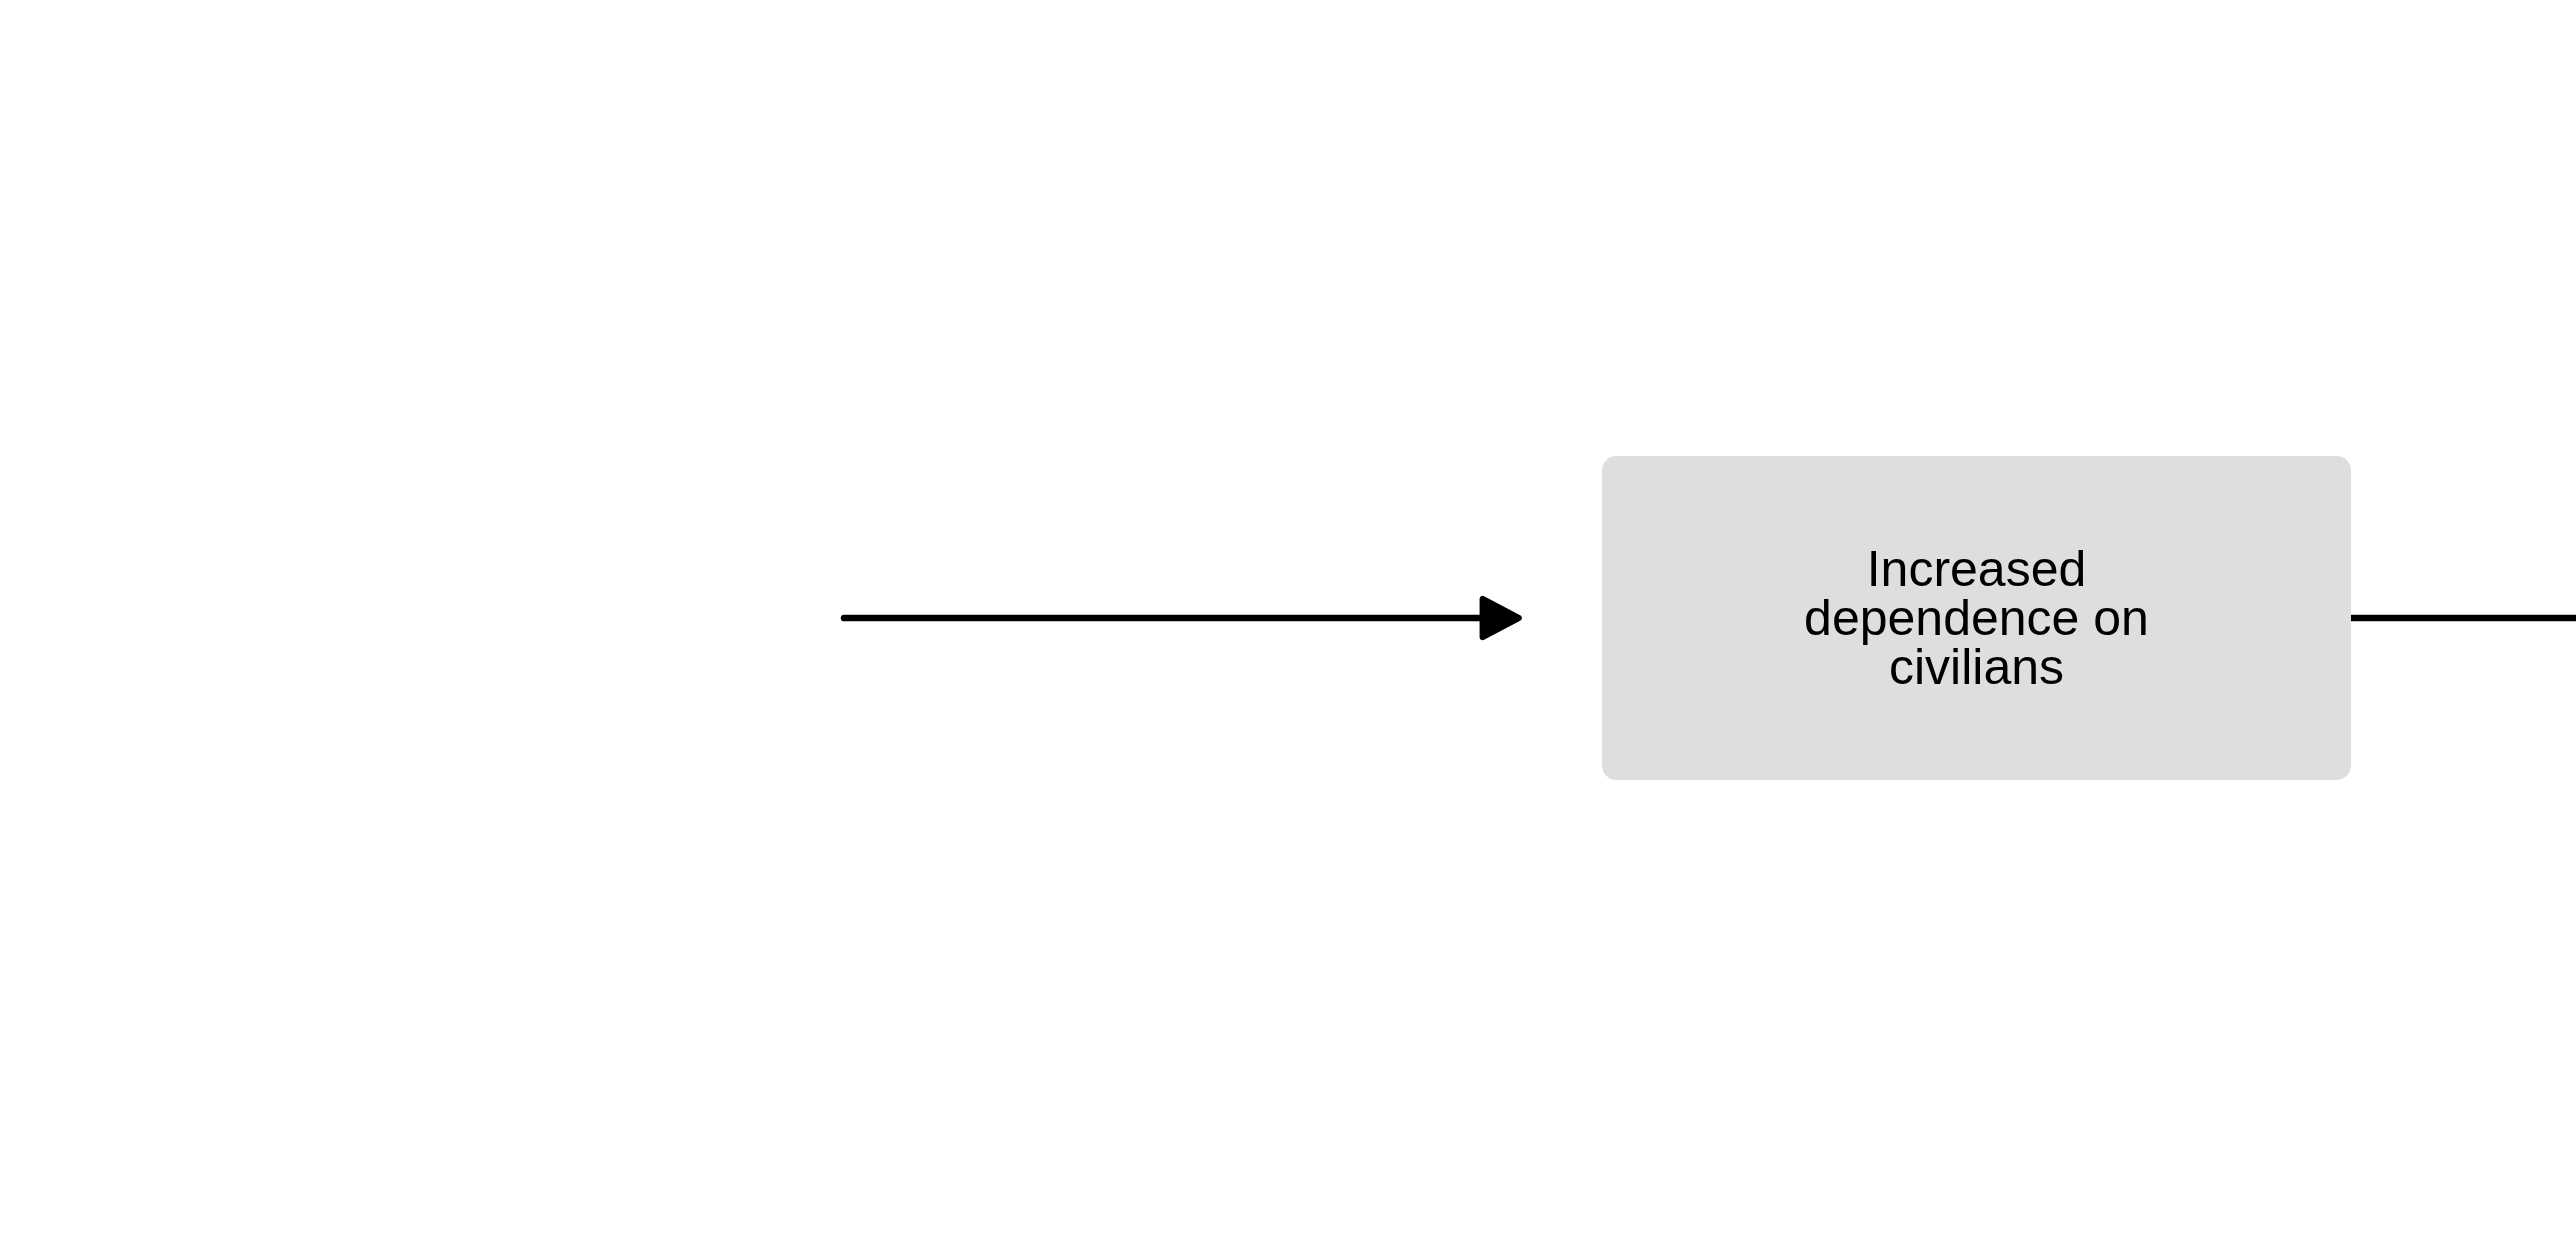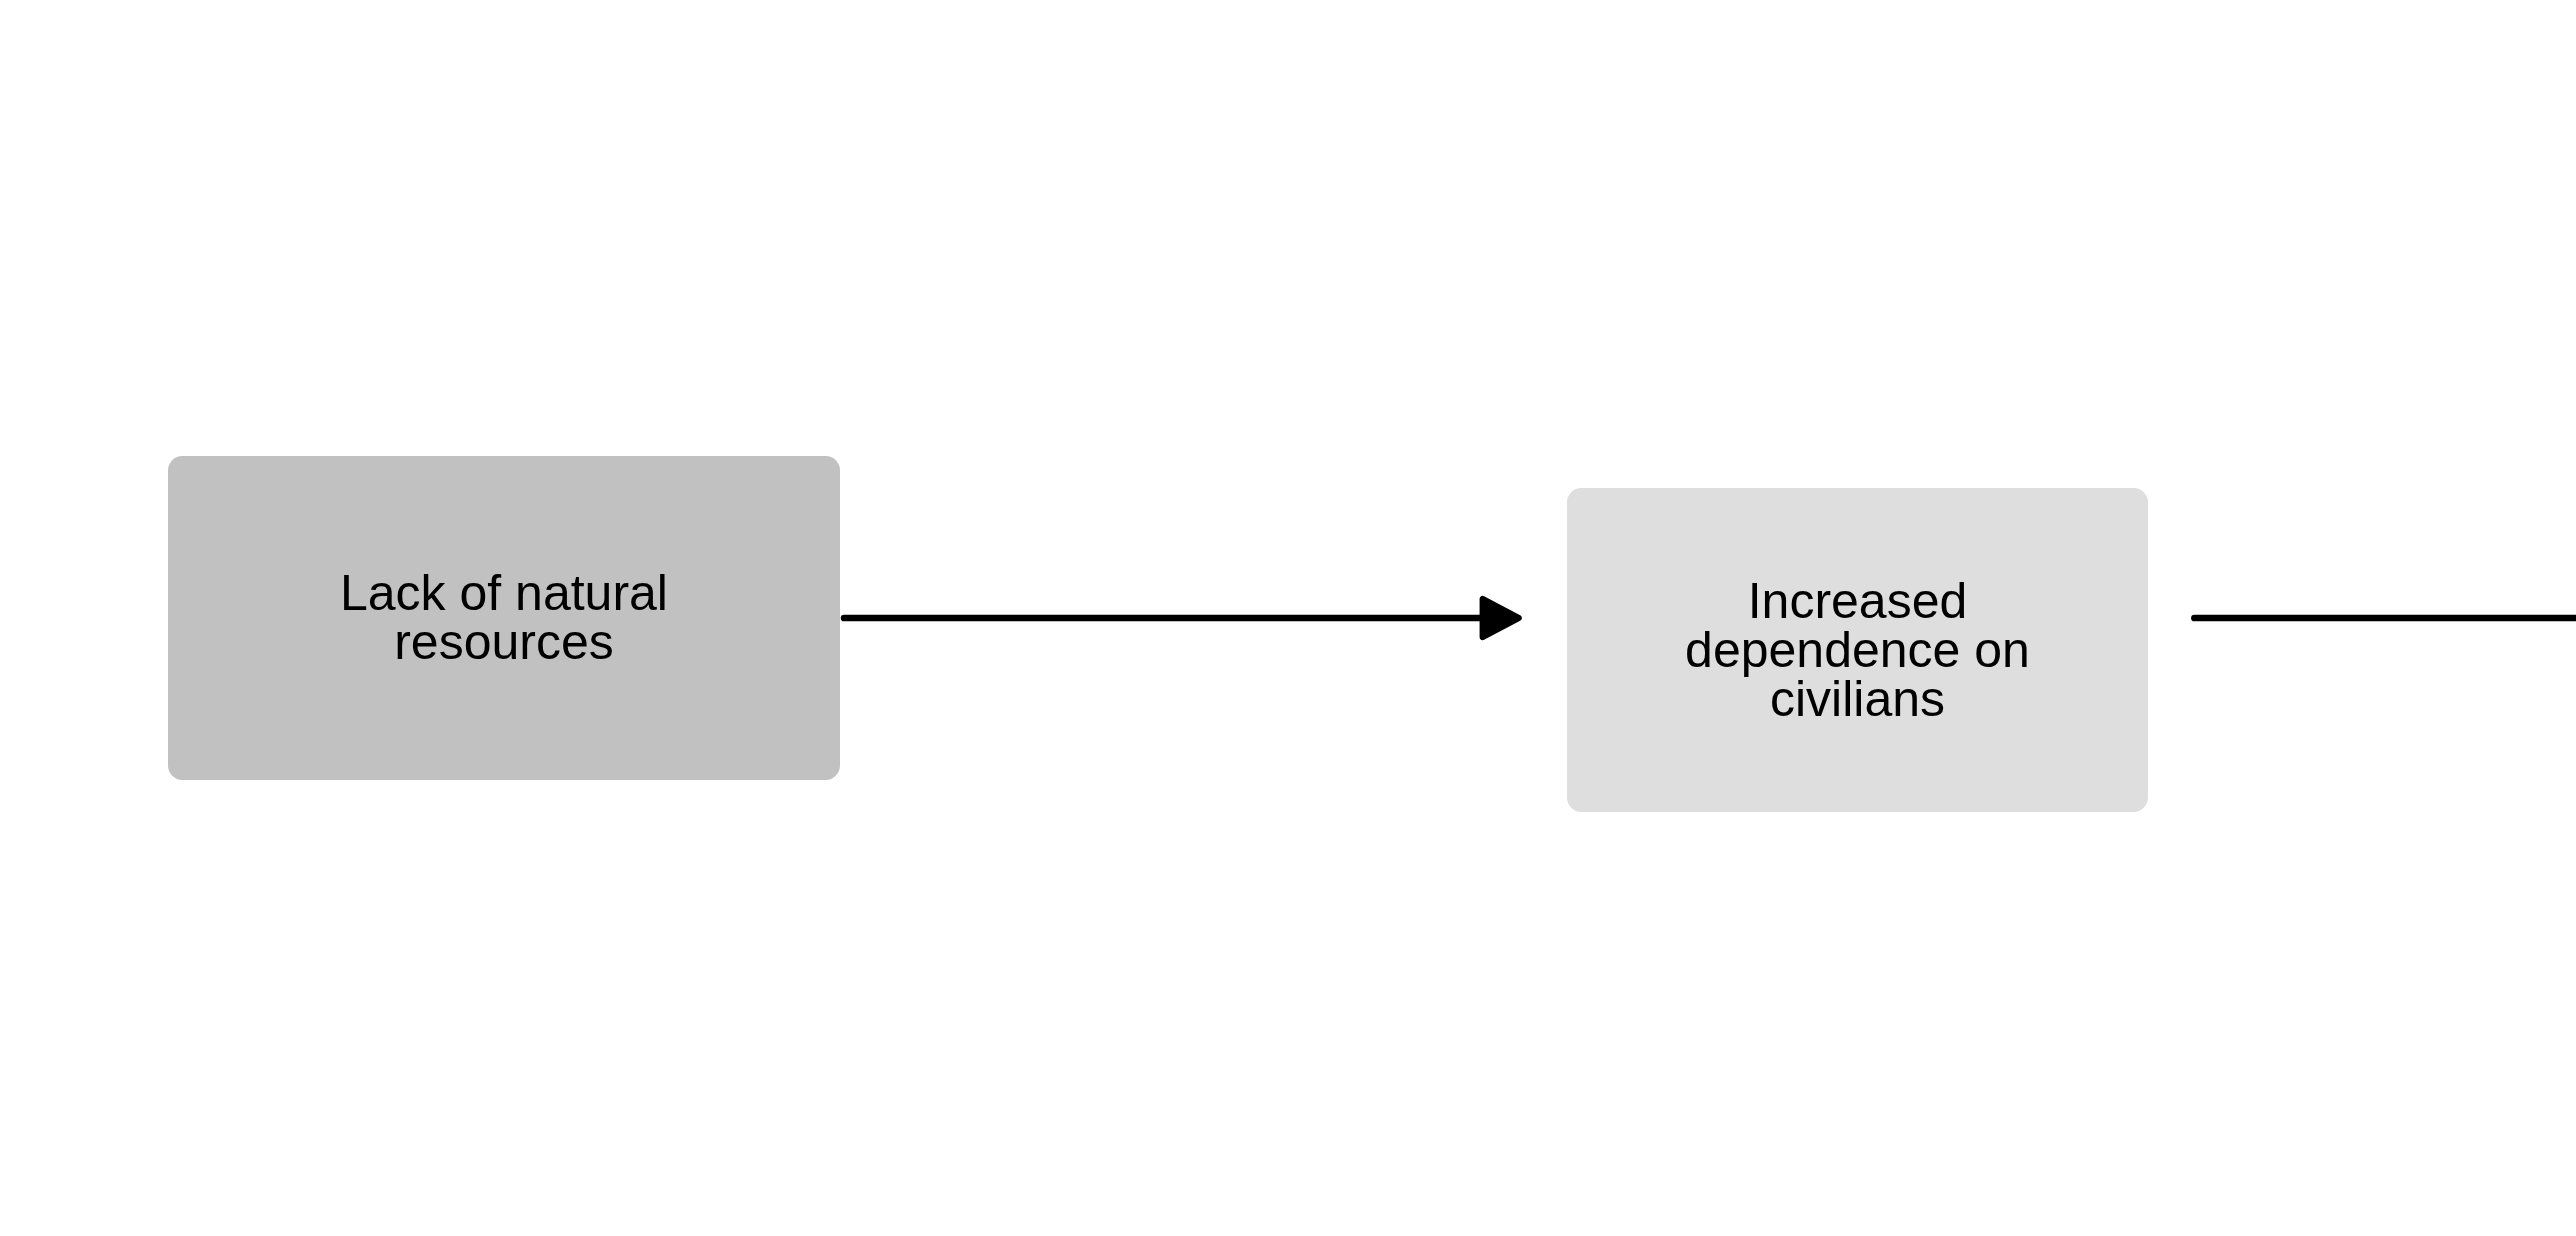--- a/index.html
+++ b/index.html
@@ -26,21 +26,21 @@
   .node {
     position: absolute;
     top: 456px;
     height: 324px;
     border-radius: 14.4px;
     display: flex;
     align-items: center;
     justify-content: center;
   }
   .node-1 { left: 168px;  width: 672px; }
-  .node-2 { left: 1567px; width: 581px; margin-top: 32px; }
+  .node-2 { left: 1602px; width: 749px; }
   .node-label {
     font-size: 50px;
     line-height: 49px;
     color: #000000;
     text-align: center;
     white-space: pre-line;
     letter-spacing: 0;
   }
   .edge-line {
     stroke-width: 13;
@@ -60,24 +60,20 @@
     <g>
       <line class="edge-line" x1="1638" y1="1200" x2="2882" y2="1200" stroke="#000000"></line>
       <path class="edge-head" stroke="#000000" d="M 2878,1163 L 2878,1237 L 2948,1200 Z" fill="#000000"></path>
     </g>
     <g>
       <line class="edge-line" x1="4260" y1="1200" x2="5493" y2="1200" stroke="#000000"></line>
       <path class="edge-head" stroke="#000000" d="M 5489,1163 L 5489,1237 L 5559,1200 Z" fill="#000000"></path>
     </g>
   </svg>
 
-  <div class="node node-1" style="background-color: rgb(193, 193, 193);">
-    <span class="node-label" style="color: rgb(0, 0, 0);">Lack of natural
-resources</span>
-  </div>
 
   <div class="node node-2" style="background-color: rgb(222, 222, 222);">
     <span class="node-label" style="color: rgb(0, 0, 0);">Increased
 dependence on
 civilians</span>
   </div>
 
 </div>
 
 

